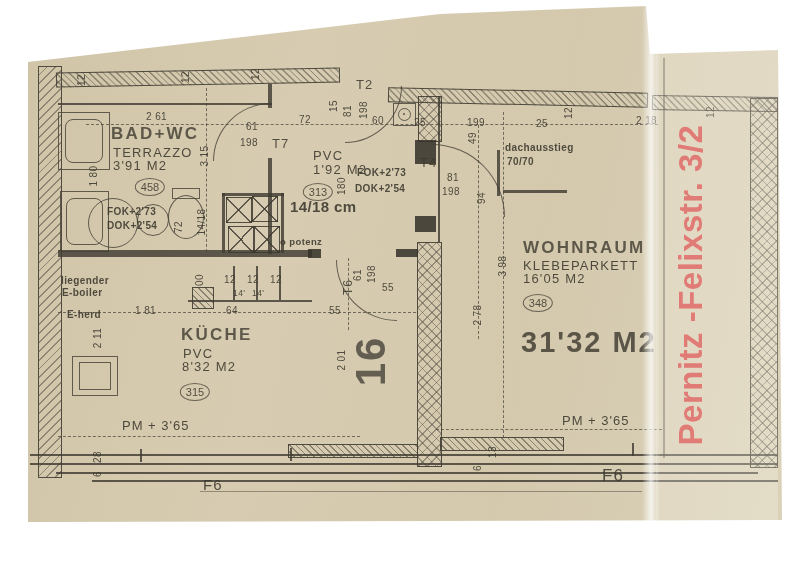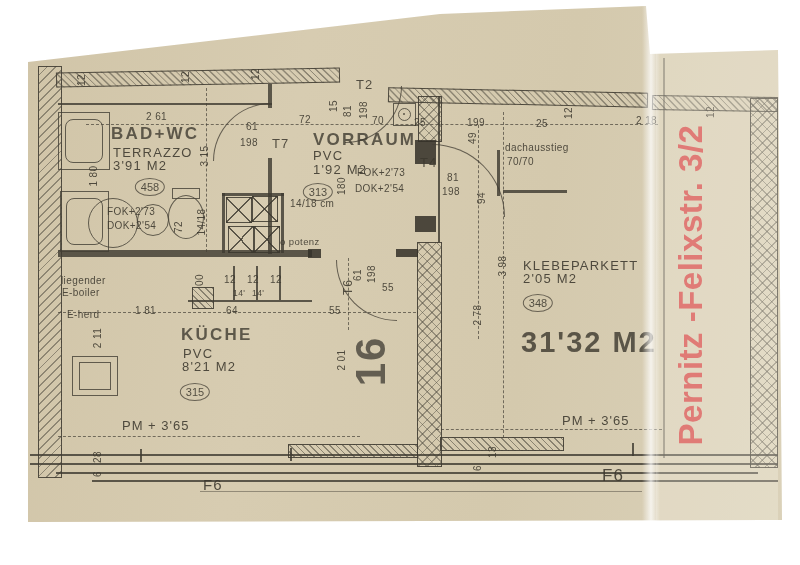--- a/index.html
+++ b/index.html
@@ -10,21 +10,21 @@
          background:linear-gradient(100deg,#d0c4a7 0%,#d7ccb1 35%,#d4c9ad 65%,#dbd2ba 100%);
          filter:drop-shadow(1px 2px 2px rgba(0,0,0,.25));}
   .ov{position:absolute;}
   
   .t{position:absolute;font-style:normal;color:#3c382e;white-space:nowrap;
      left:calc(var(--x)*1px);top:calc(var(--y)*1px);opacity:.88;}
   .vr{transform:translate(-50%,-50%) rotate(-90deg);}
   .dim{font-size:10px;letter-spacing:.4px;}
   .room{font-size:17px;letter-spacing:2.2px;font-weight:700;opacity:.78;}
   .sub{font-size:13px;letter-spacing:1.2px;}
-  .note{font-size:10px;letter-spacing:.4px;}
+  .note{font-size:10px;letter-spacing:.4px;font-weight:bold;}
   .door{font-size:13px;letter-spacing:1px;opacity:.85;}
   .tag{position:absolute;transform:translate(-50%,-50%);border:1.6px solid rgba(62,58,48,.85);
        border-radius:50%;font-size:11px;padding:2px 5px;color:#3c382e;opacity:.85;
        left:calc(var(--x)*1px);top:calc(var(--y)*1px);}
   
   .ln{position:absolute;background:rgba(64,60,50,.82);}
   .lnl{position:absolute;background:rgba(64,60,50,.45);}
   .dsh-h{position:absolute;border-top:1.3px dashed rgba(70,66,56,.7);height:0;}
   .dsh-v{position:absolute;border-left:1.3px dashed rgba(70,66,56,.7);width:0;}
   .hx{position:absolute;border:1.5px solid rgba(66,62,52,.9);
@@ -121,43 +121,43 @@
   <div class="ln" style="left:290px;top:448px;width:2px;height:13px;"></div>
   <div class="ln" style="left:632px;top:443px;width:2px;height:13px;"></div>
 
   <i class="t room" style="--x:111;--y:124">BAD+WC</i>
   <i class="t sub" style="--x:113;--y:145">TERRAZZO</i>
   <i class="t sub" style="--x:113;--y:158">3'91 M2</i>
   <i class="t note" style="--x:107;--y:206">FOK+2'73</i>
   <i class="t note" style="--x:107;--y:220">DOK+2'54</i>
   <div class="tag" style="--x:150;--y:187">458</div>
 
-  <i class="t room" style="--x:313;--y:130">VORRAUM</i>
   <i class="t sub" style="--x:313;--y:148">PVC</i>
   <i class="t sub" style="--x:313;--y:162">1'92 M2</i>
   <i class="t note" style="--x:357;--y:167">FOK+2'73</i>
   <i class="t note" style="--x:355;--y:183">DOK+2'54</i>
   <div class="tag" style="--x:318;--y:192">313</div>
 
+  <i class="t room" style="--x:523;--y:238">WOHNRAUM</i>
   <i class="t sub" style="--x:523;--y:258">KLEBEPARKETT</i>
-  <i class="t sub" style="--x:523;--y:271">2'05 M2</i>
+  <i class="t sub" style="--x:523;--y:271">16'05 M2</i>
   <div class="tag" style="--x:538;--y:303">348</div>
   <i class="t big" style="--x:521;--y:326">31'32 M2</i>
 
   <i class="t room" style="--x:181;--y:325">KÜCHE</i>
   <i class="t sub" style="--x:183;--y:346">PVC</i>
-  <i class="t sub" style="--x:182;--y:359">8'21 M2</i>
+  <i class="t sub" style="--x:182;--y:359">8'32 M2</i>
   <div class="tag" style="--x:195;--y:392">315</div>
 
   <i class="t note" style="--x:505;--y:142">dachausstieg</i>
   <i class="t note" style="--x:507;--y:156">70/70</i>
   <i class="t note" style="--x:61;--y:275">liegender</i>
   <i class="t note" style="--x:62;--y:287">E-boiler</i>
   <i class="t note" style="--x:67;--y:309">E-herd</i>
-  <i class="t note" style="--x:290;--y:198;font-size:10px">14/18 cm</i>
+  <i class="t note" style="--x:290;--y:198;font-size:15px">14/18 cm</i>
   <i class="t note" style="--x:280;--y:236;font-size:9.5px">o potenz</i>
   <i class="t" style="--x:122;--y:418;font-size:13px;letter-spacing:1px">PM + 3'65</i>
   <i class="t" style="--x:562;--y:413;font-size:13px;letter-spacing:1px">PM + 3'65</i>
 
   <i class="t door" style="--x:356;--y:77">T2</i>
   <i class="t door" style="--x:420;--y:155">T4</i>
   <i class="t door" style="--x:272;--y:136">T7</i>
   <i class="t door vr" style="--x:348;--y:287;font-size:12px">T6</i>
   <i class="t" style="--x:602;--y:466;font-size:17px;letter-spacing:1px">F6</i>
   <i class="t" style="--x:203;--y:476;font-size:15px;letter-spacing:1px">F6</i>
@@ -167,21 +167,21 @@
   <i class="t dim" style="--x:240;--y:137">198</i>
   <i class="t dim vr" style="--x:204;--y:156">3 15</i>
   <i class="t dim vr" style="--x:93;--y:176">1 80</i>
   <i class="t dim vr" style="--x:81;--y:80">12</i>
   <i class="t dim vr" style="--x:185;--y:77">12</i>
   <i class="t dim vr" style="--x:255;--y:74">12</i>
   <i class="t dim" style="--x:299;--y:114">72</i>
   <i class="t dim vr" style="--x:333;--y:106">15</i>
   <i class="t dim vr" style="--x:347;--y:111">81</i>
   <i class="t dim vr" style="--x:363;--y:110">198</i>
-  <i class="t dim" style="--x:372;--y:115">70</i>
+  <i class="t dim" style="--x:372;--y:115">60</i>
   <i class="t dim" style="--x:414;--y:117">25</i>
   <i class="t dim" style="--x:467;--y:117">199</i>
   <i class="t dim vr" style="--x:568;--y:113">12</i>
   <i class="t dim" style="--x:636;--y:115">2 18</i>
   <i class="t dim vr" style="--x:710;--y:112">12</i>
   <i class="t dim vr" style="--x:472;--y:138">49</i>
   <i class="t dim vr" style="--x:481;--y:198">94</i>
   <i class="t dim" style="--x:447;--y:172">81</i>
   <i class="t dim" style="--x:442;--y:186">198</i>
   <i class="t dim vr" style="--x:341;--y:186">180</i>

